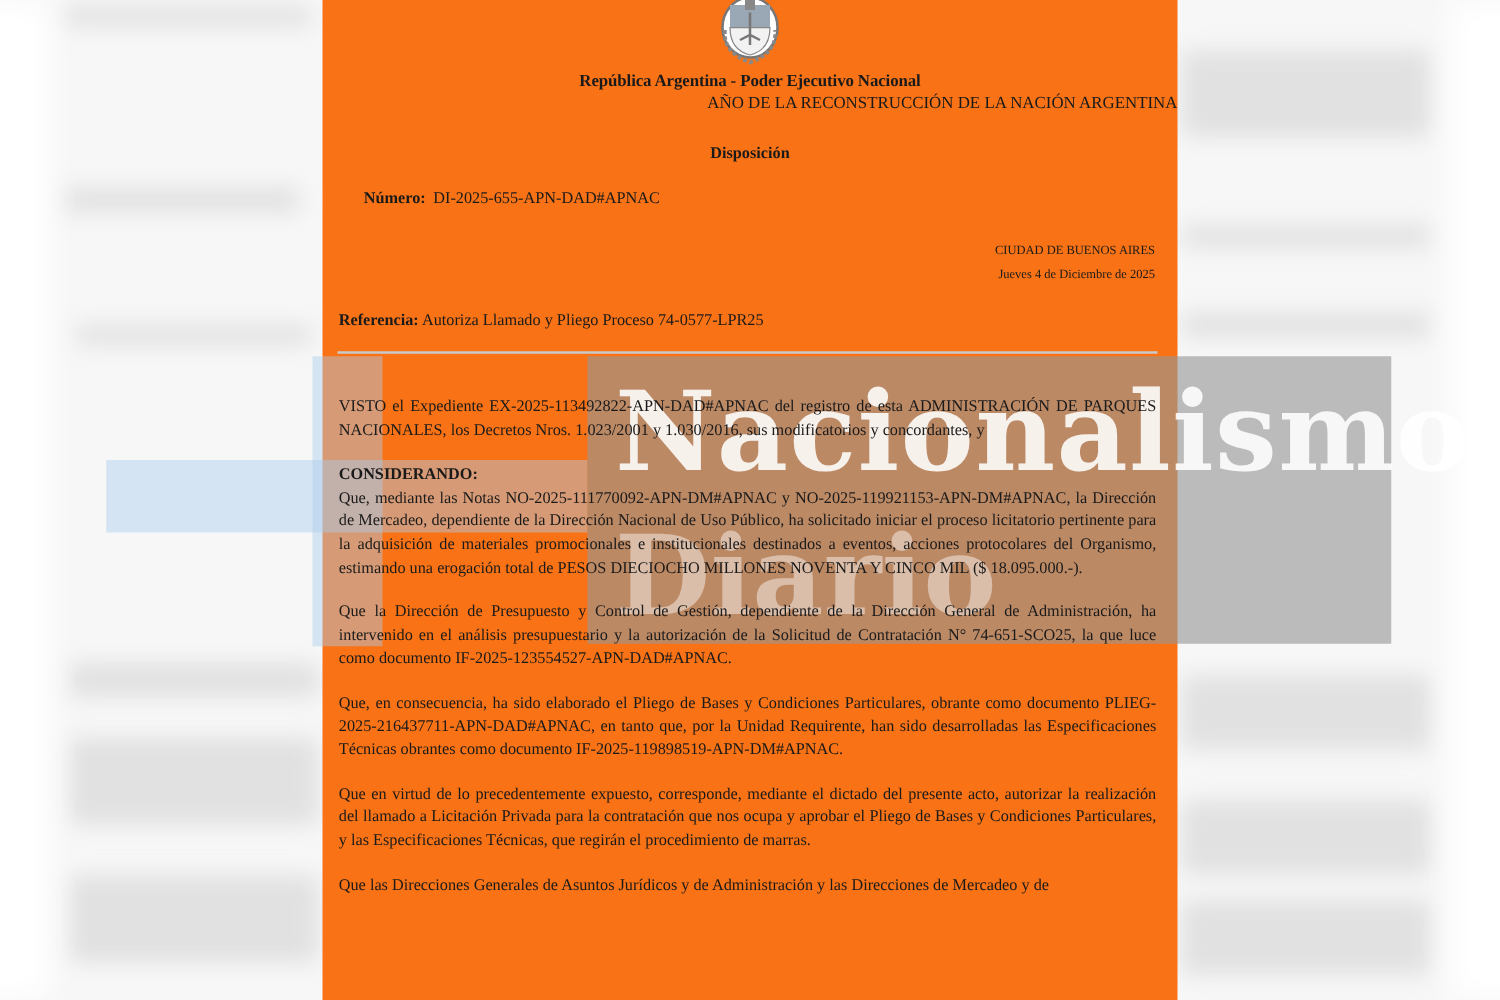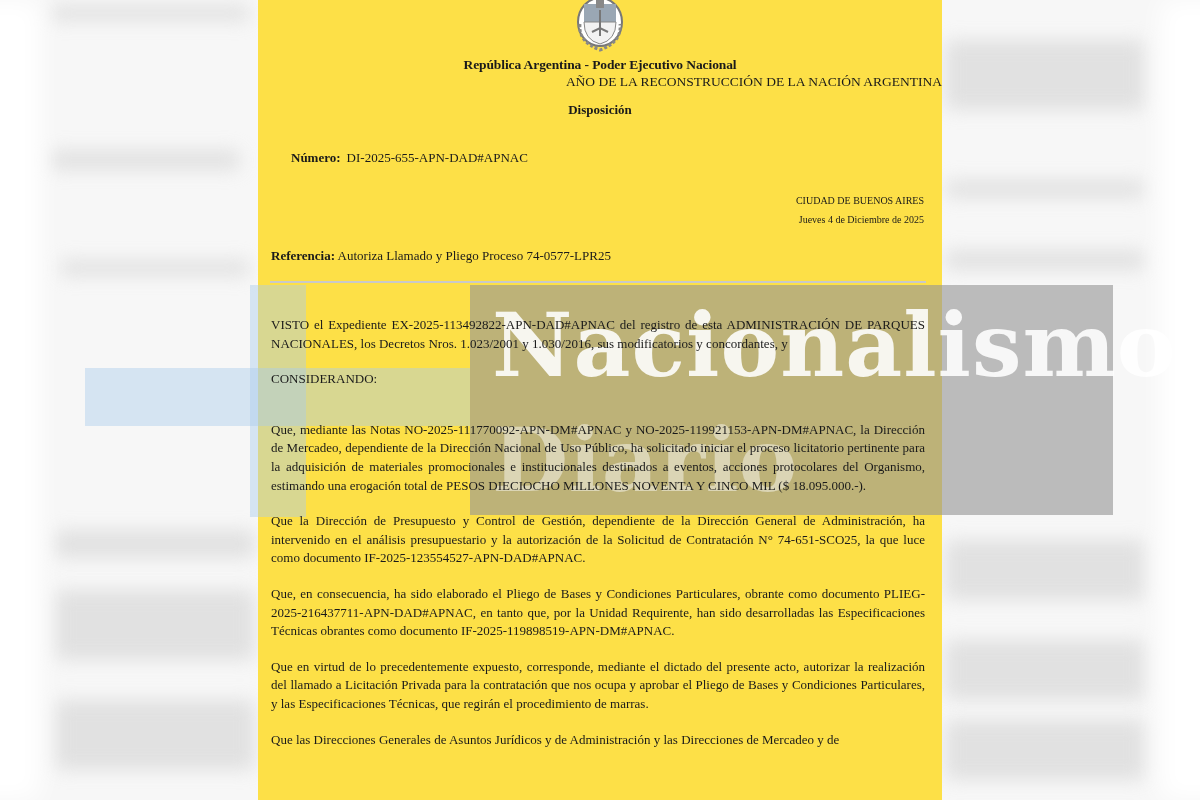--- a/index.html
+++ b/index.html
@@ -14,36 +14,36 @@
     .bg-blur .blob {
       position: absolute; background: #d8d8d8; filter: blur(9px); border-radius: 6px; opacity: .7;
     }
     .bg-blur .fade {
       position: absolute; top: 0; bottom: 0; width: 70px; filter: blur(12px); background: #ffffff;
     }
 
     
     .page {
       position: absolute; left: 258px; top: 0; width: 684px; height: 800px;
-      background: #fde047; overflow: hidden;
+      background: #f97316; overflow: hidden;
     }
 
     .coat {
       position: absolute; left: 314px; top: -6px; width: 56px; height: 58px;
     }
     .header-line1 {
       position: absolute; top: 57px; left: 0; width: 684px; text-align: center;
       font-weight: bold; font-size: 13.5px; letter-spacing: -0.1px;
     }
     .header-line2 {
       position: absolute; top: 74px; left: 0; width: 684px; text-align: right;
       font-size: 13.5px; letter-spacing: 0px;
     }
     .title {
-      position: absolute; top: 102px; left: 0; width: 684px; text-align: center;
+      position: absolute; top: 114px; left: 0; width: 684px; text-align: center;
       font-weight: bold; font-size: 13px;
     }
     .row-numero {
       position: absolute; top: 150px; left: 13px; font-size: 13px; margin-left: 20px;
     }
     .row-numero b { margin-right: 6px; }
     .place {
       position: absolute; top: 191px; right: 18px; text-align: right; font-size: 10px; line-height: 19px;
     }
     .row-ref {
@@ -51,21 +51,21 @@
     }
     .rule {
       position: absolute; top: 281px; left: 12px; width: 656px; height: 2px; background: #c9c9c9;
     }
 
     .body-text {
       position: absolute; left: 13px; width: 654px; top: 316px;
       font-size: 13px; line-height: 18.6px; text-align: justify;
     }
     .body-text p { margin: 0 0 17px 0; }
-    .body-text p.considerando { margin-bottom: 32px; }
+    .body-text p.considerando { margin-bottom: 0; font-weight: bold; }
 
     
     .wm-cross-v {
       position: absolute; left: 250px; top: 285px; width: 56px; height: 232px;
       background: rgba(170, 205, 235, 0.45);
     }
     .wm-cross-h {
       position: absolute; left: 85px; top: 368px; width: 385px; height: 58px;
       background: rgba(170, 205, 235, 0.45);
     }

